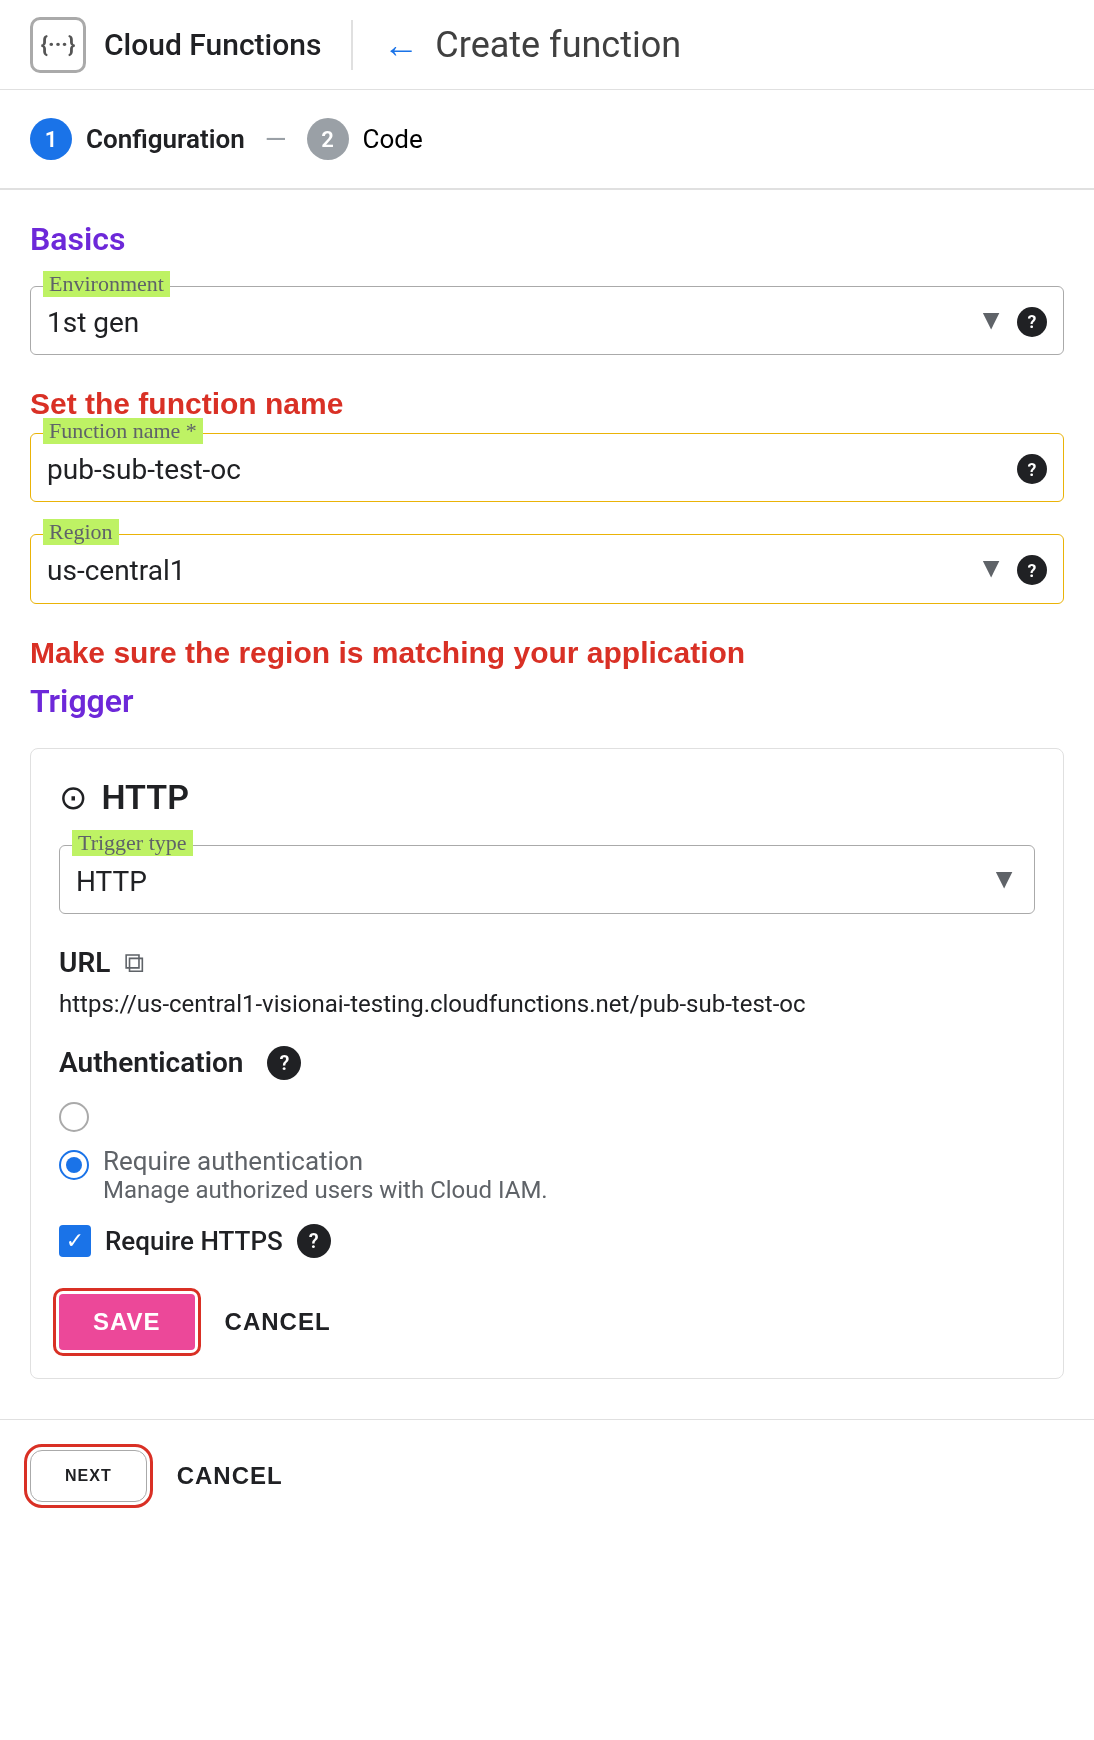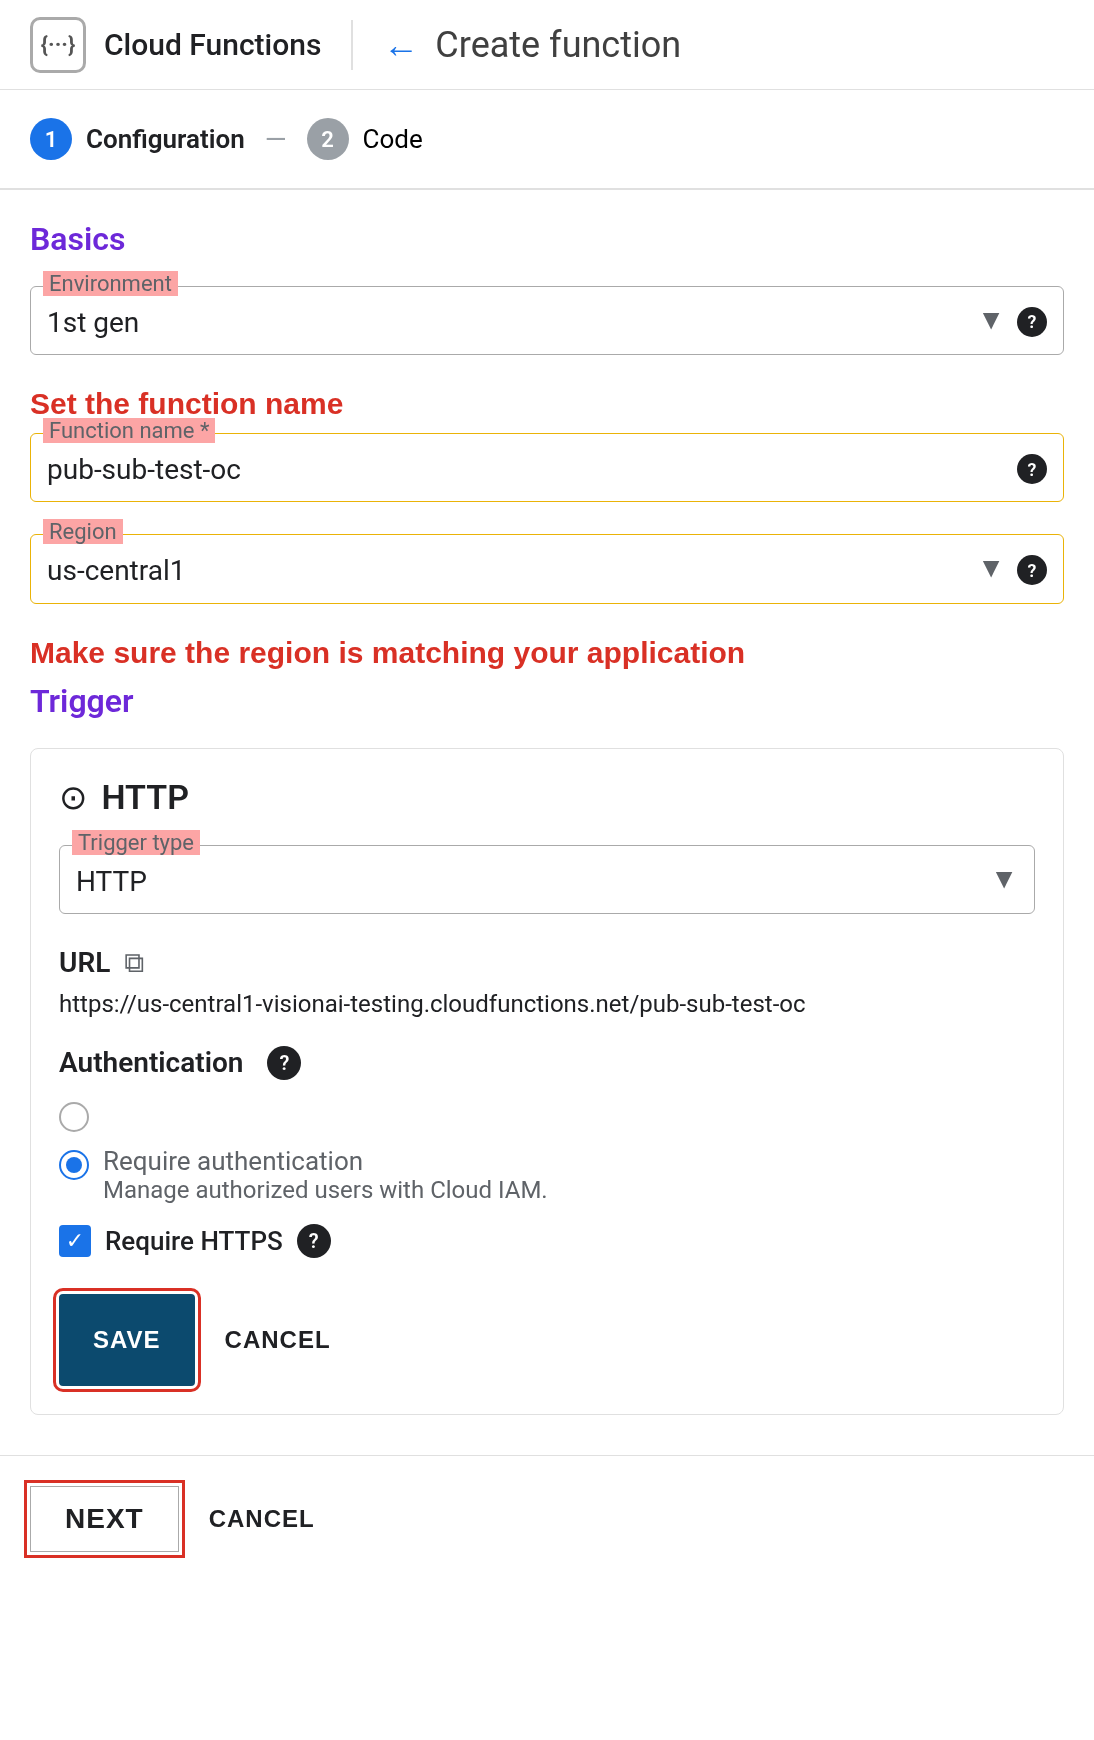--- a/index.html
+++ b/index.html
@@ -126,24 +126,25 @@
       display: flex;
       align-items: center;
     }
     .field-wrapper.highlighted {
       border: 1px solid #eab308;
     }
     .field-label {
       position: absolute;
       top: -16px;
       left: 12px;
-      background: #fca5a5;
+      background: #bef264;
       padding: 0 6px;
       font-size: 22px;
       color: #5f6368;
+      font-family: Liberation Serif, serif;
     }
     .field-value {
       flex: 1;
       font-size: 28px;
       color: #202124;
       line-height: 1.4;
       padding-top: 6px;
     }
     .field-icon {
       margin-left: 12px;
@@ -302,25 +303,25 @@
     }
 
     
     .trigger-buttons {
       margin-top: 36px;
       display: flex;
       align-items: center;
       gap: 30px;
     }
     .btn-save {
-      background: #0c4a6e;
+      background: #ec4899;
       color: #fff;
       border: none;
       border-radius: 4px;
-      padding: 32px 34px;
+      padding: 14px 34px;
       font-size: 24px;
       font-weight: 600;
       letter-spacing: 1px;
       cursor: pointer;
       outline: 3px solid #d93025;
       outline-offset: 3px;
     }
     .btn-cancel-link {
       background: none;
       border: none;
@@ -335,23 +336,23 @@
     .bottom-buttons {
       display: flex;
       align-items: center;
       gap: 30px;
       padding: 30px 30px 40px 30px;
     }
     .btn-next {
       background: #fff;
       color: #202124;
       border: 1px solid #aaa;
-      border-radius: 0;
+      border-radius: 12px;
       padding: 16px 34px;
-      font-size: 28px;
+      font-size: 16px;
       font-weight: 600;
       letter-spacing: 1px;
       cursor: pointer;
       outline: 3px solid #d93025;
       outline-offset: 3px;
     }
     .btn-cancel-bottom {
       background: none;
       border: none;
       font-size: 24px;

